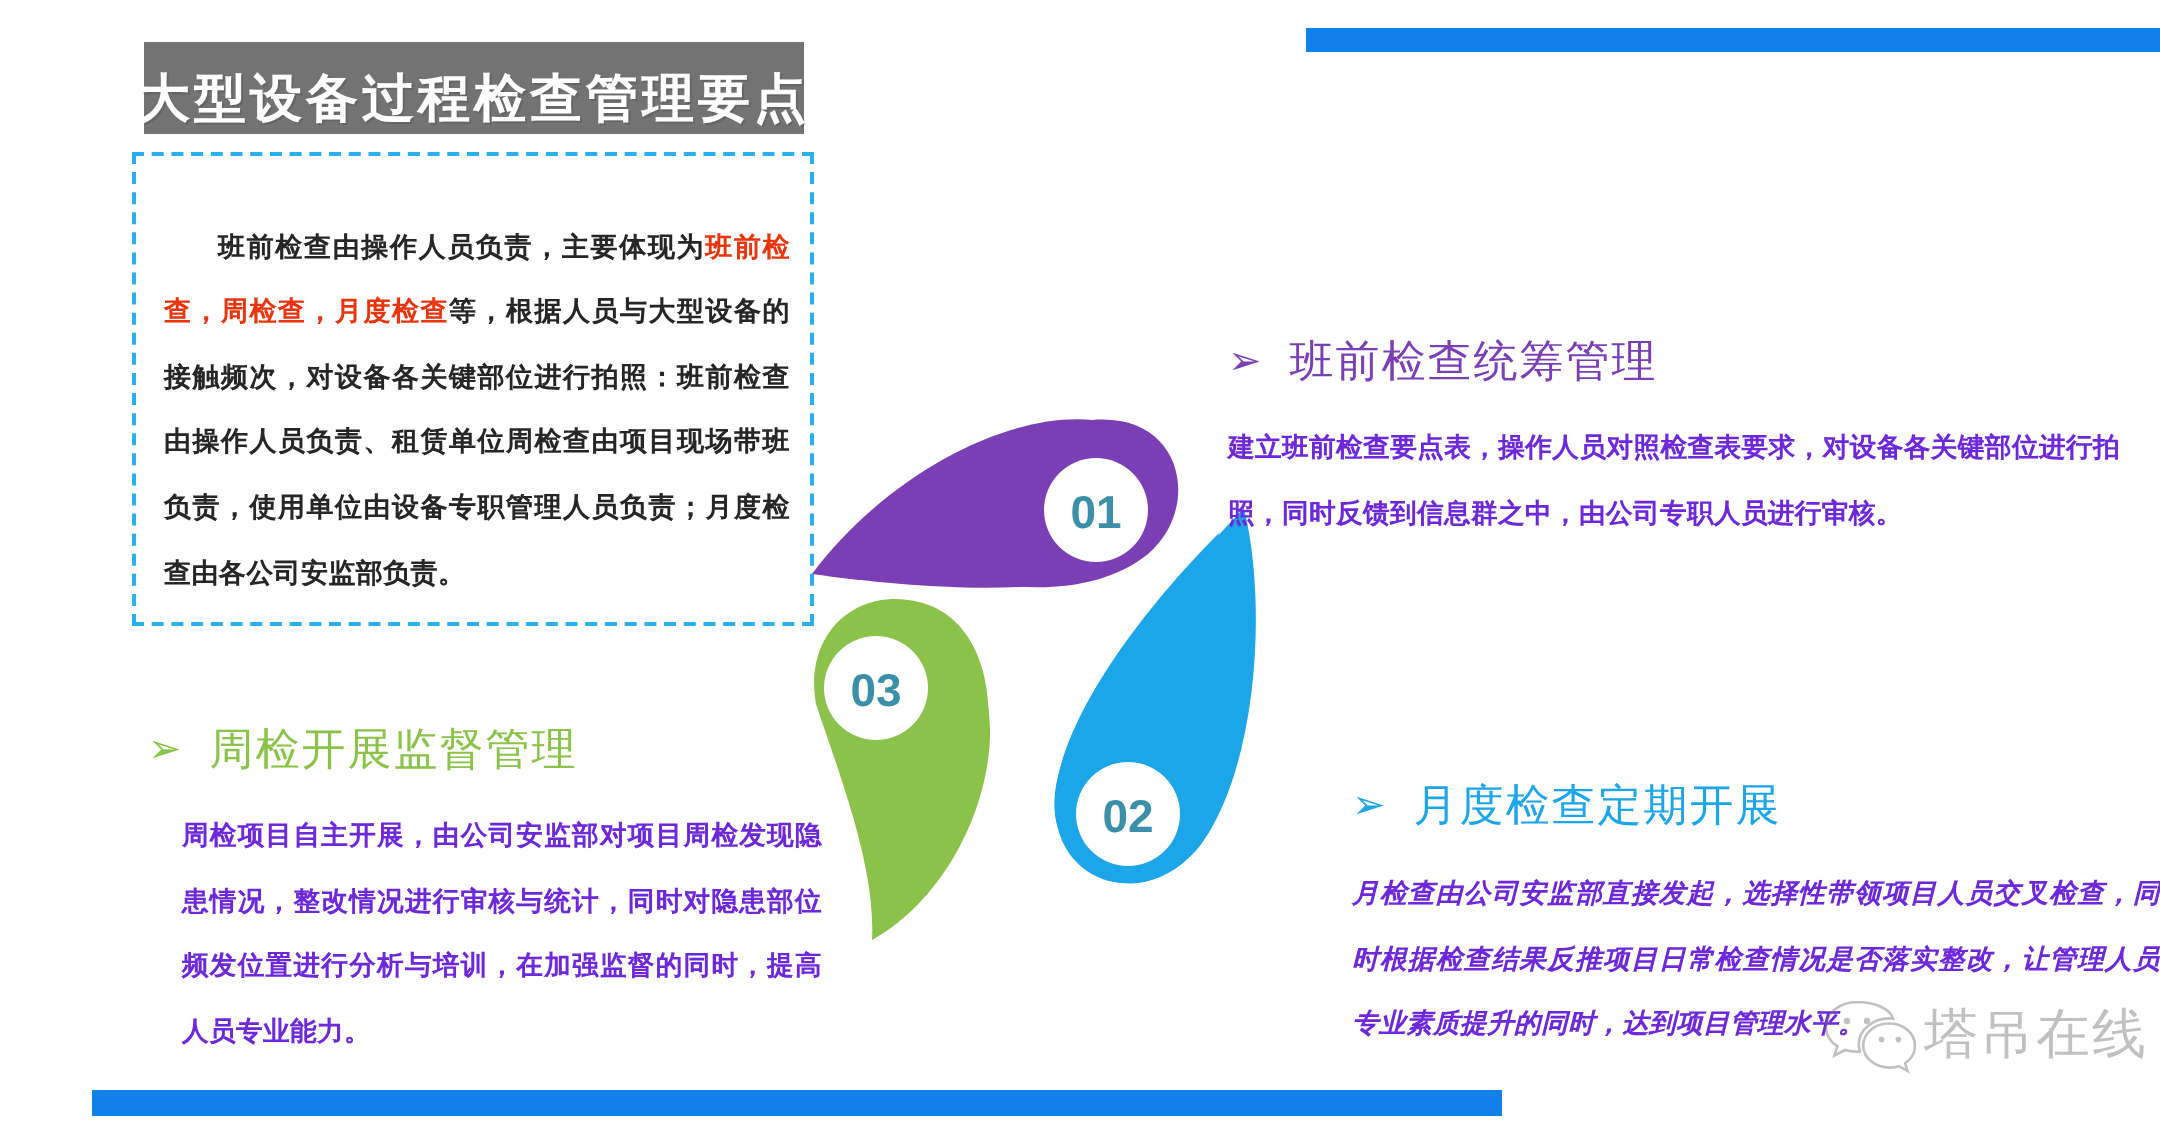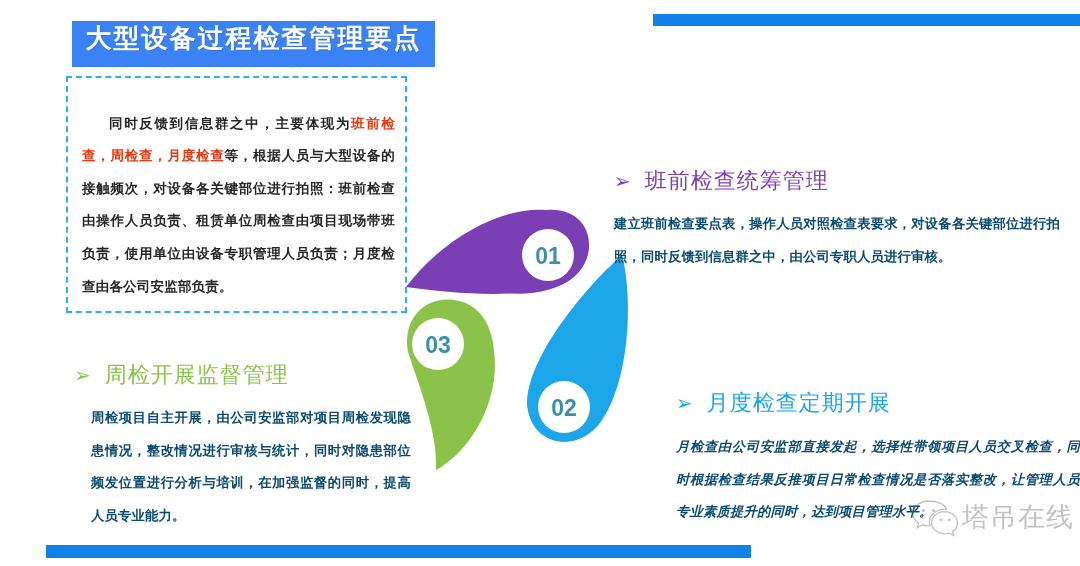--- a/index.html
+++ b/index.html
@@ -35,25 +35,25 @@
     width: 705px;
     height: 13px;
     background: #1180e8;
   }
 
   
   .title-bar {
     position: absolute;
     left: 72px;
     top: 21px;
-    width: 363px;
+    width: 330px;
     height: 46px;
-    background: #3b82f6;
+    background: #737373;
     display: flex;
-    align-items: flex-start;
+    align-items: flex-end;
     justify-content: center;
   }
   .title-bar .title-text {
     color: #ffffff;
     font-size: 26px;
     font-weight: bold;
     letter-spacing: 2px;
     text-shadow: 1px 1px 0 rgba(0,0,0,0.12);
     white-space: nowrap;
   }
@@ -102,21 +102,21 @@
   }
   .section .sec-title {
     font-size: 22px;
     font-weight: normal;
     letter-spacing: 1px;
     text-shadow: 1px 1px 0 rgba(255,255,255,0.85);
   }
   .section .sec-body {
     font-size: 13.3px;
     font-weight: bold;
-    color: #0c4a6e;
+    color: #6d28d9;
     line-height: 2.45;
     text-align: justify;
     letter-spacing: 0.2px;
   }
 
   
   #section-01 { left: 614px; top: 166px; width: 466px; }
   #section-01 .arrow-icon, #section-01 .sec-title { color: #7a3fb5; }
   #section-01 .sec-body { margin-top: 12px; width: 446px; }
 
@@ -174,21 +174,21 @@
 
   <div class="bar-top-right"></div>
   <div class="bar-bottom-left"></div>
 
   <div class="title-bar">
     <span class="title-text">大型设备过程检查管理要点</span>
   </div>
 
   <div class="intro-box">
     <p class="intro-text">
-      <span>同时反馈到信息群之中，主要体现为</span><span class="hl">班前检查，周检查，月度检查</span><span>等，根据人员与大型设备的接触频次，对设备各关键部位进行拍照：班前检查由操作人员负责、租赁单位周检查由项目现场带班负责，使用单位由设备专职管理人员负责；月度检查由各公司安监部负责。</span>
+      <span>班前检查由操作人员负责，主要体现为</span><span class="hl">班前检查，周检查，月度检查</span><span>等，根据人员与大型设备的接触频次，对设备各关键部位进行拍照：班前检查由操作人员负责、租赁单位周检查由项目现场带班负责，使用单位由设备专职管理人员负责；月度检查由各公司安监部负责。</span>
     </p>
   </div>
 
   <div class="pinwheel">
     <svg width="280" height="280" viewBox="0 0 280 280" xmlns="http://www.w3.org/2000/svg">
 
       <g>
         <path d="M 10 95
                  C 45 48, 105 14, 150 18
                  C 194 22, 196 72, 166 90

